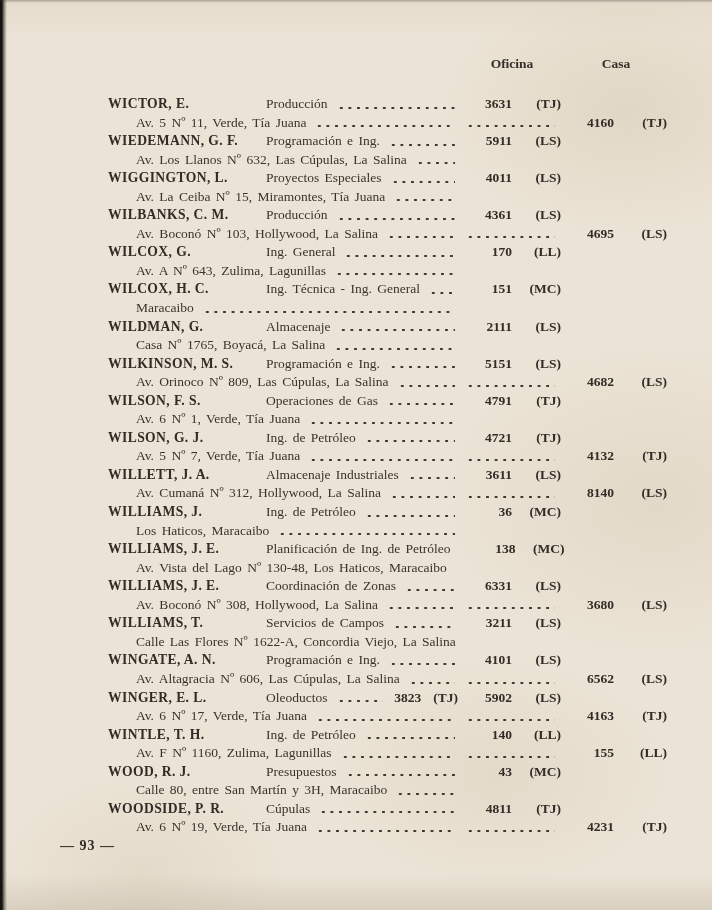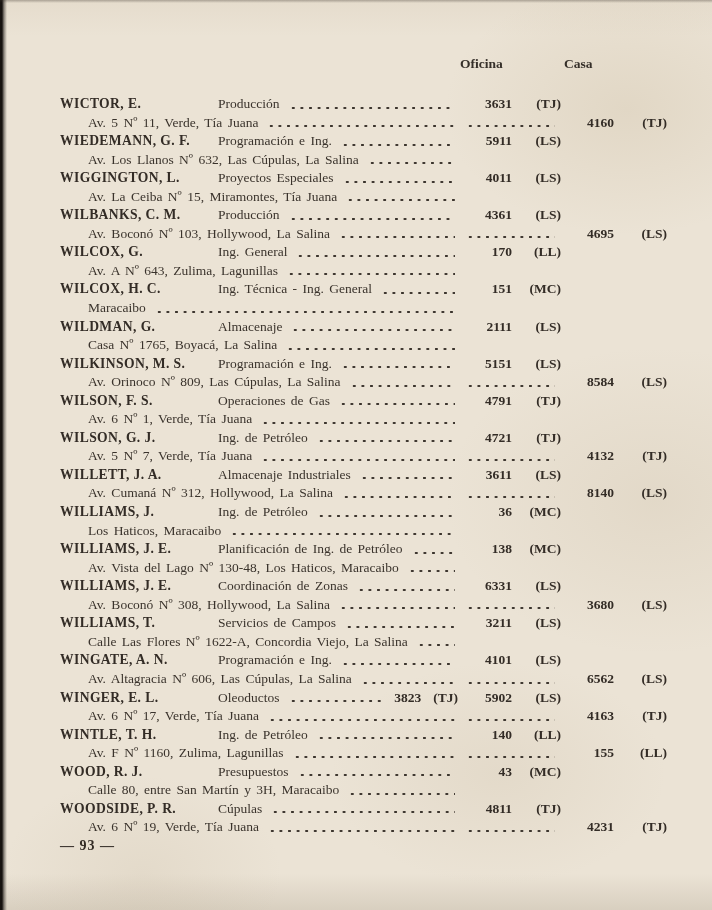--- a/index.html
+++ b/index.html
@@ -28,24 +28,24 @@
     position:absolute;left:0;top:0;right:0;height:3px;pointer-events:none;
     background:linear-gradient(180deg,rgba(60,52,44,.35),rgba(60,52,44,0));
   }
 
   .content{position:absolute;left:60px;top:55px;width:608px;}
 
   
   .colhead{display:flex;height:18px;line-height:18px;margin-bottom:22px;
     font-weight:bold;font-size:13.5px;color:#36302a;}
   .colhead .spacer{flex:1;}
-  .colhead .h{width:104px;text-align:left;}
+  .colhead .h{width:104px;text-align:center;}
 
   
-  .entry{height:37.1px;}
+  .entry{height:37.1px;margin-left:48px;}
   .line{display:flex;align-items:baseline;height:18.55px;line-height:18.55px;
     font-size:13.5px;white-space:nowrap;}
   .name{width:158px;font-weight:bold;font-size:13.6px;letter-spacing:.4px;
     color:#332c26;flex:none;}
   .dept,.addr{flex:none;word-spacing:2px;padding-right:5px;}
   .addr{margin-left:28px;}
   .leader{flex:1;align-self:stretch;margin:0 5px 0 3px;
     background-image:radial-gradient(circle,#3a332c 1.05px,rgba(58,51,44,0) 1.45px);
     background-size:8.6px 6px;background-repeat:repeat-x;
     background-position:left 1px bottom 3px;}
@@ -227,21 +227,21 @@
           </div>
           <div class="slot casa"></div>
         </div>
         <div class="line">
           <span class="addr">Av. Orinoco Nº 809, Las Cúpulas, La Salina</span>
           <div class="leader"></div>
           <div class="slot office">
             <div class="slot-dots"></div>
           </div>
           <div class="slot casa">
-            <span class="num">8584</span>
+            <span class="num">4682</span>
             <span class="code">(LS)</span>
           </div>
         </div>
       </div>
       <div class="entry">
         <div class="line">
           <span class="name">WILSON, F. S.</span>
           <span class="dept">Operaciones de Gas</span>
           <div class="leader"></div>
           <div class="slot office">

